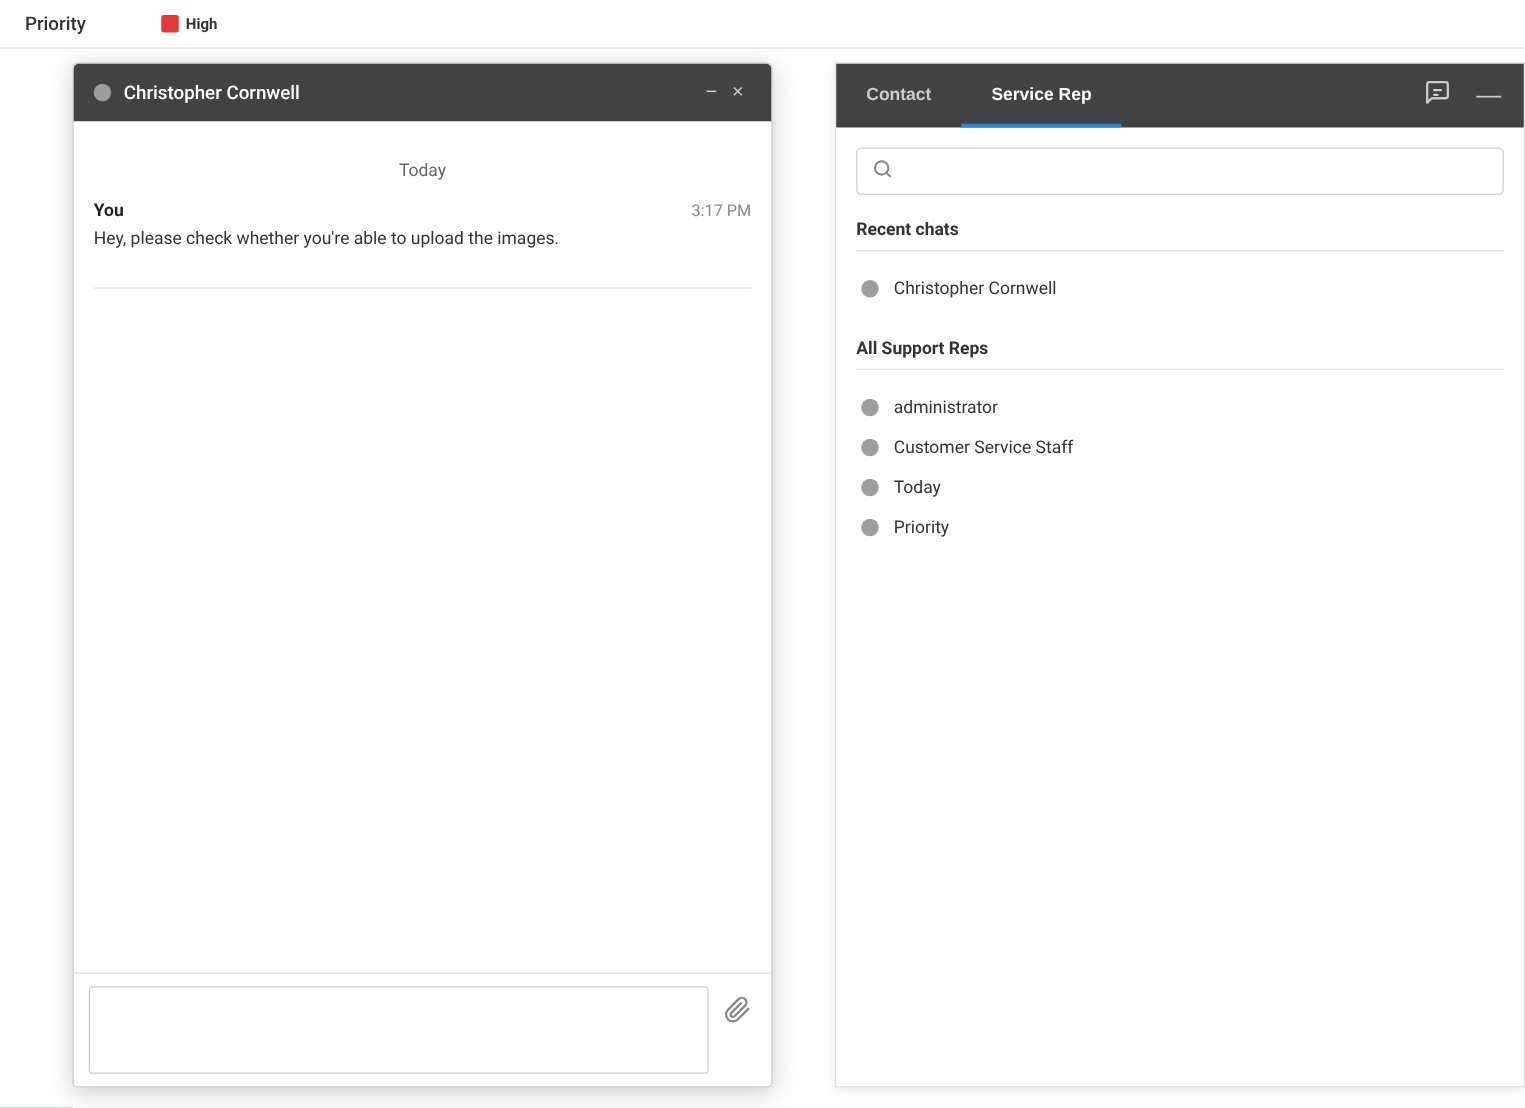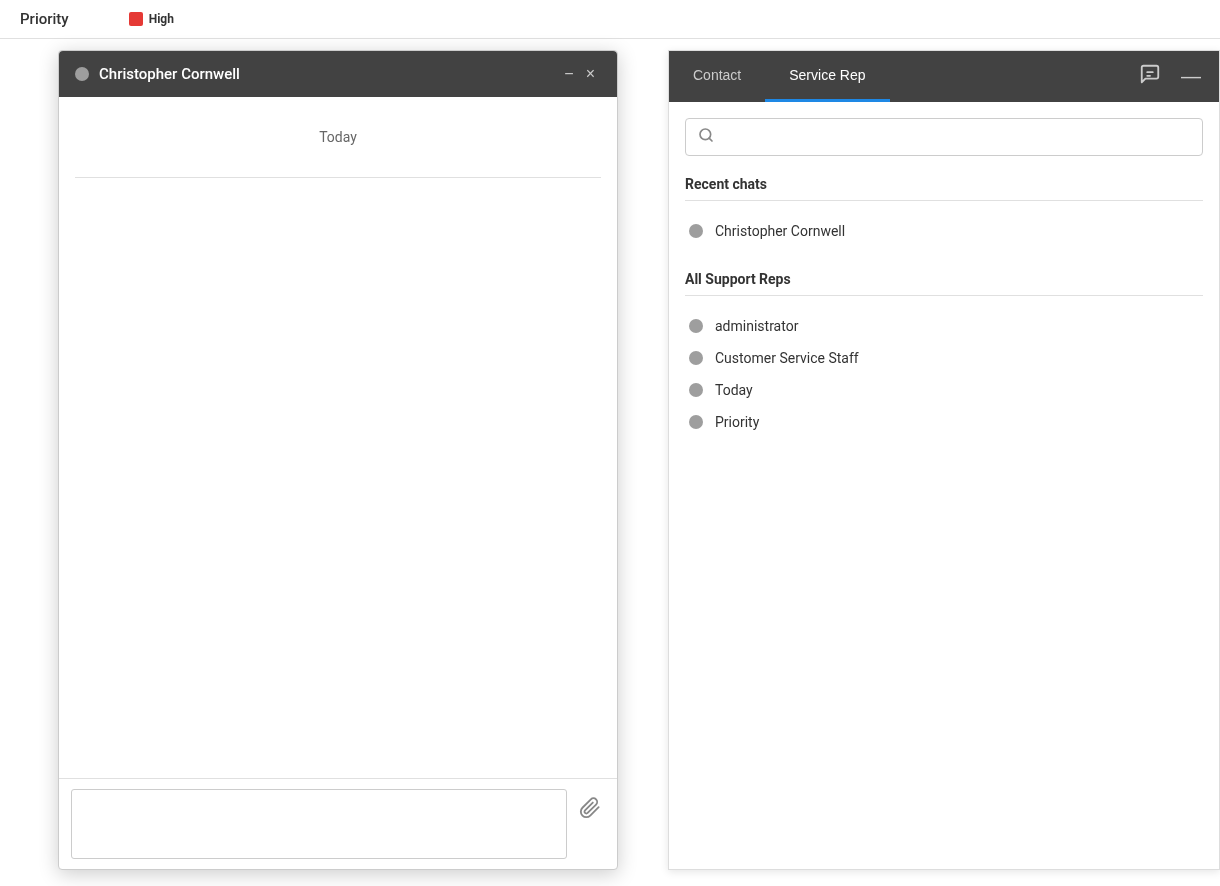--- a/index.html
+++ b/index.html
@@ -187,21 +187,21 @@
     .right-panel-header {
       background: #424242;
       display: flex;
       align-items: center;
       flex-shrink: 0;
     }
 
     .tab-btn {
       padding: 16px 24px;
       font-size: 14px;
-      font-weight: 400;
+      font-weight: 700;
       border: none;
       cursor: pointer;
       background: transparent;
       color: #ccc;
       border-bottom: 3px solid transparent;
     }
 
     .tab-btn.active {
       color: #fff;
       border-bottom: 3px solid #1e88e5;
@@ -318,20 +318,27 @@
   <div class="chat-header">
     <span class="chat-header-dot"></span>
     <span class="chat-header-title">Christopher Cornwell</span>
     <button class="chat-header-btn">−</button>
     <button class="chat-header-btn">×</button>
   </div>
 
   <div class="chat-body">
     <div class="chat-date-label">Today</div>
 
+    <div class="chat-message-row">
+      <div class="chat-message-meta">
+        <span class="chat-sender">You</span>
+        <span class="chat-time">3:17 PM</span>
+      </div>
+      <div class="chat-message-text">Hey, please check whether you're able to upload the images.</div>
+    </div>
 
     <hr class="chat-divider">
   </div>
 
   <div class="chat-footer">
     <textarea class="chat-input" style=""></textarea>
     <button class="chat-attach-btn">
       <svg width="22" height="22" viewBox="0 0 24 24" fill="none" stroke="#888" stroke-width="2" stroke-linecap="round" stroke-linejoin="round">
         <path d="M21.44 11.05l-9.19 9.19a6 6 0 0 1-8.49-8.49l9.19-9.19a4 4 0 0 1 5.66 5.66l-9.2 9.19a2 2 0 0 1-2.83-2.83l8.49-8.48"></path>
       </svg>

